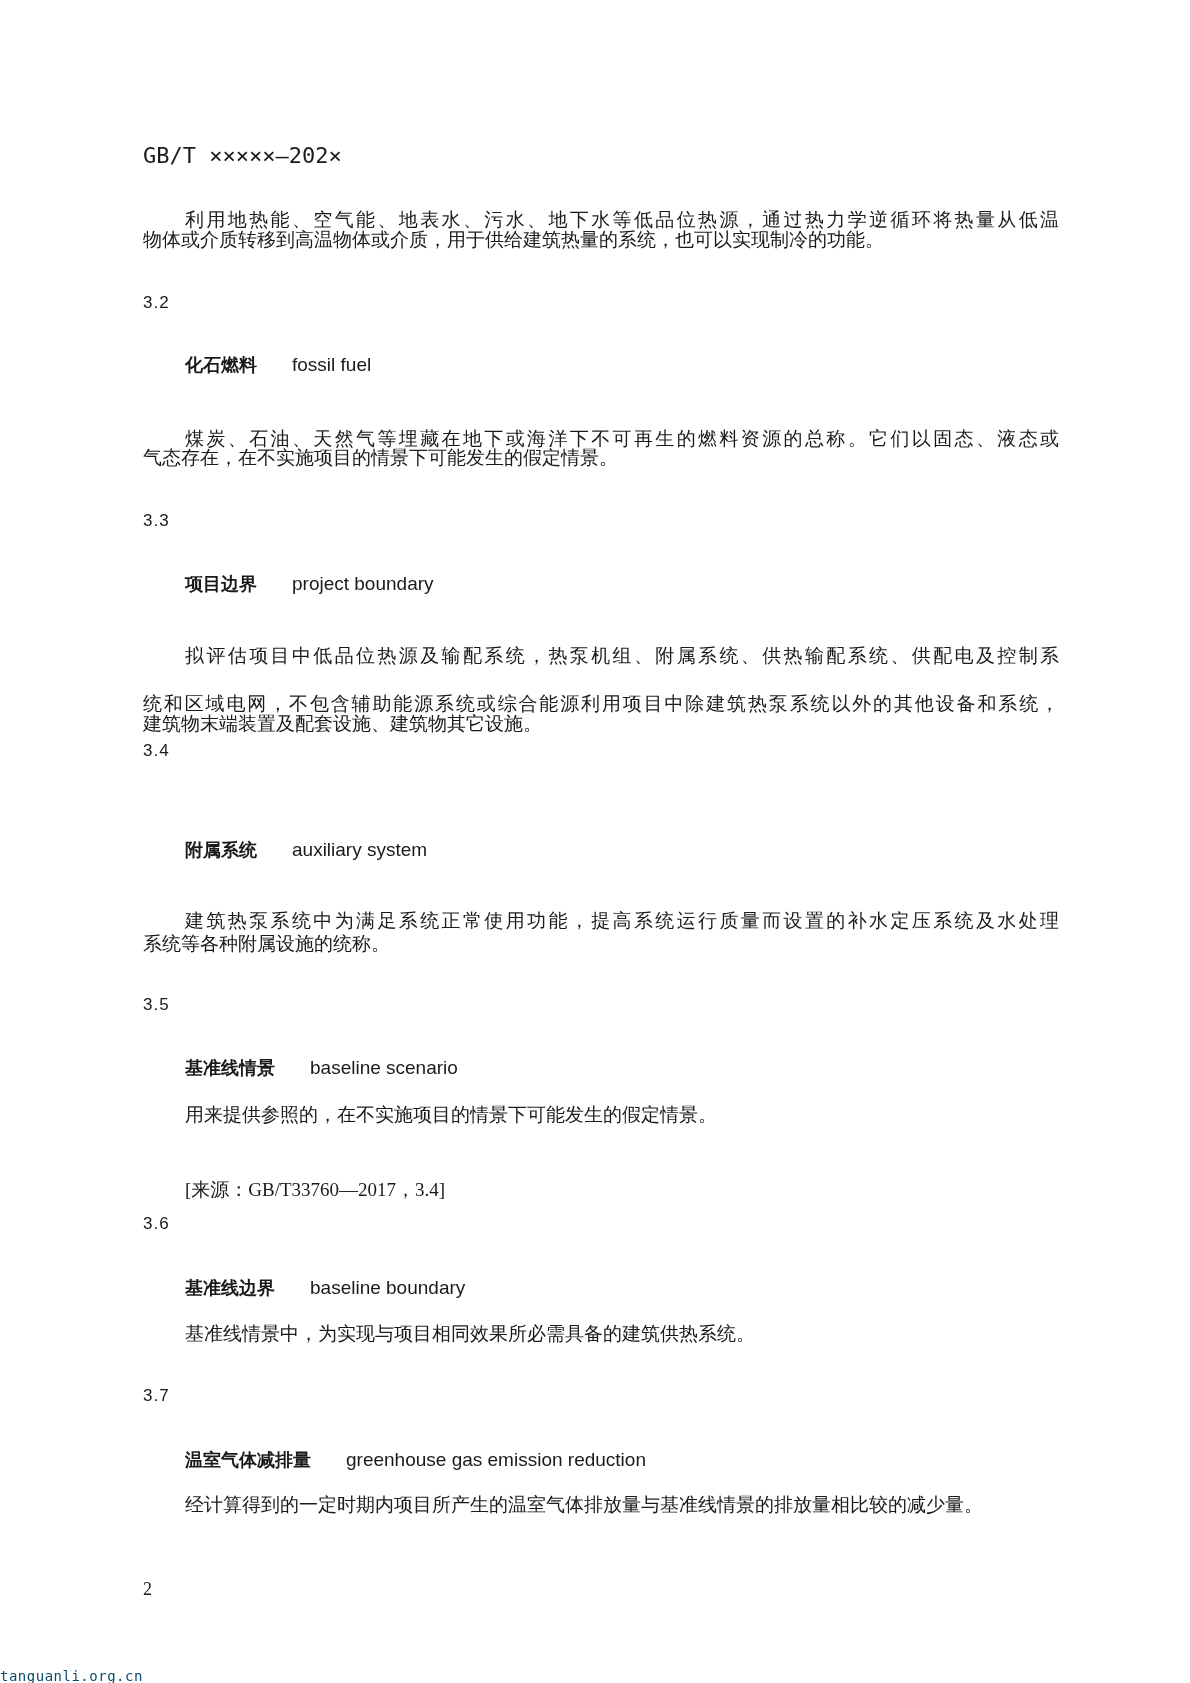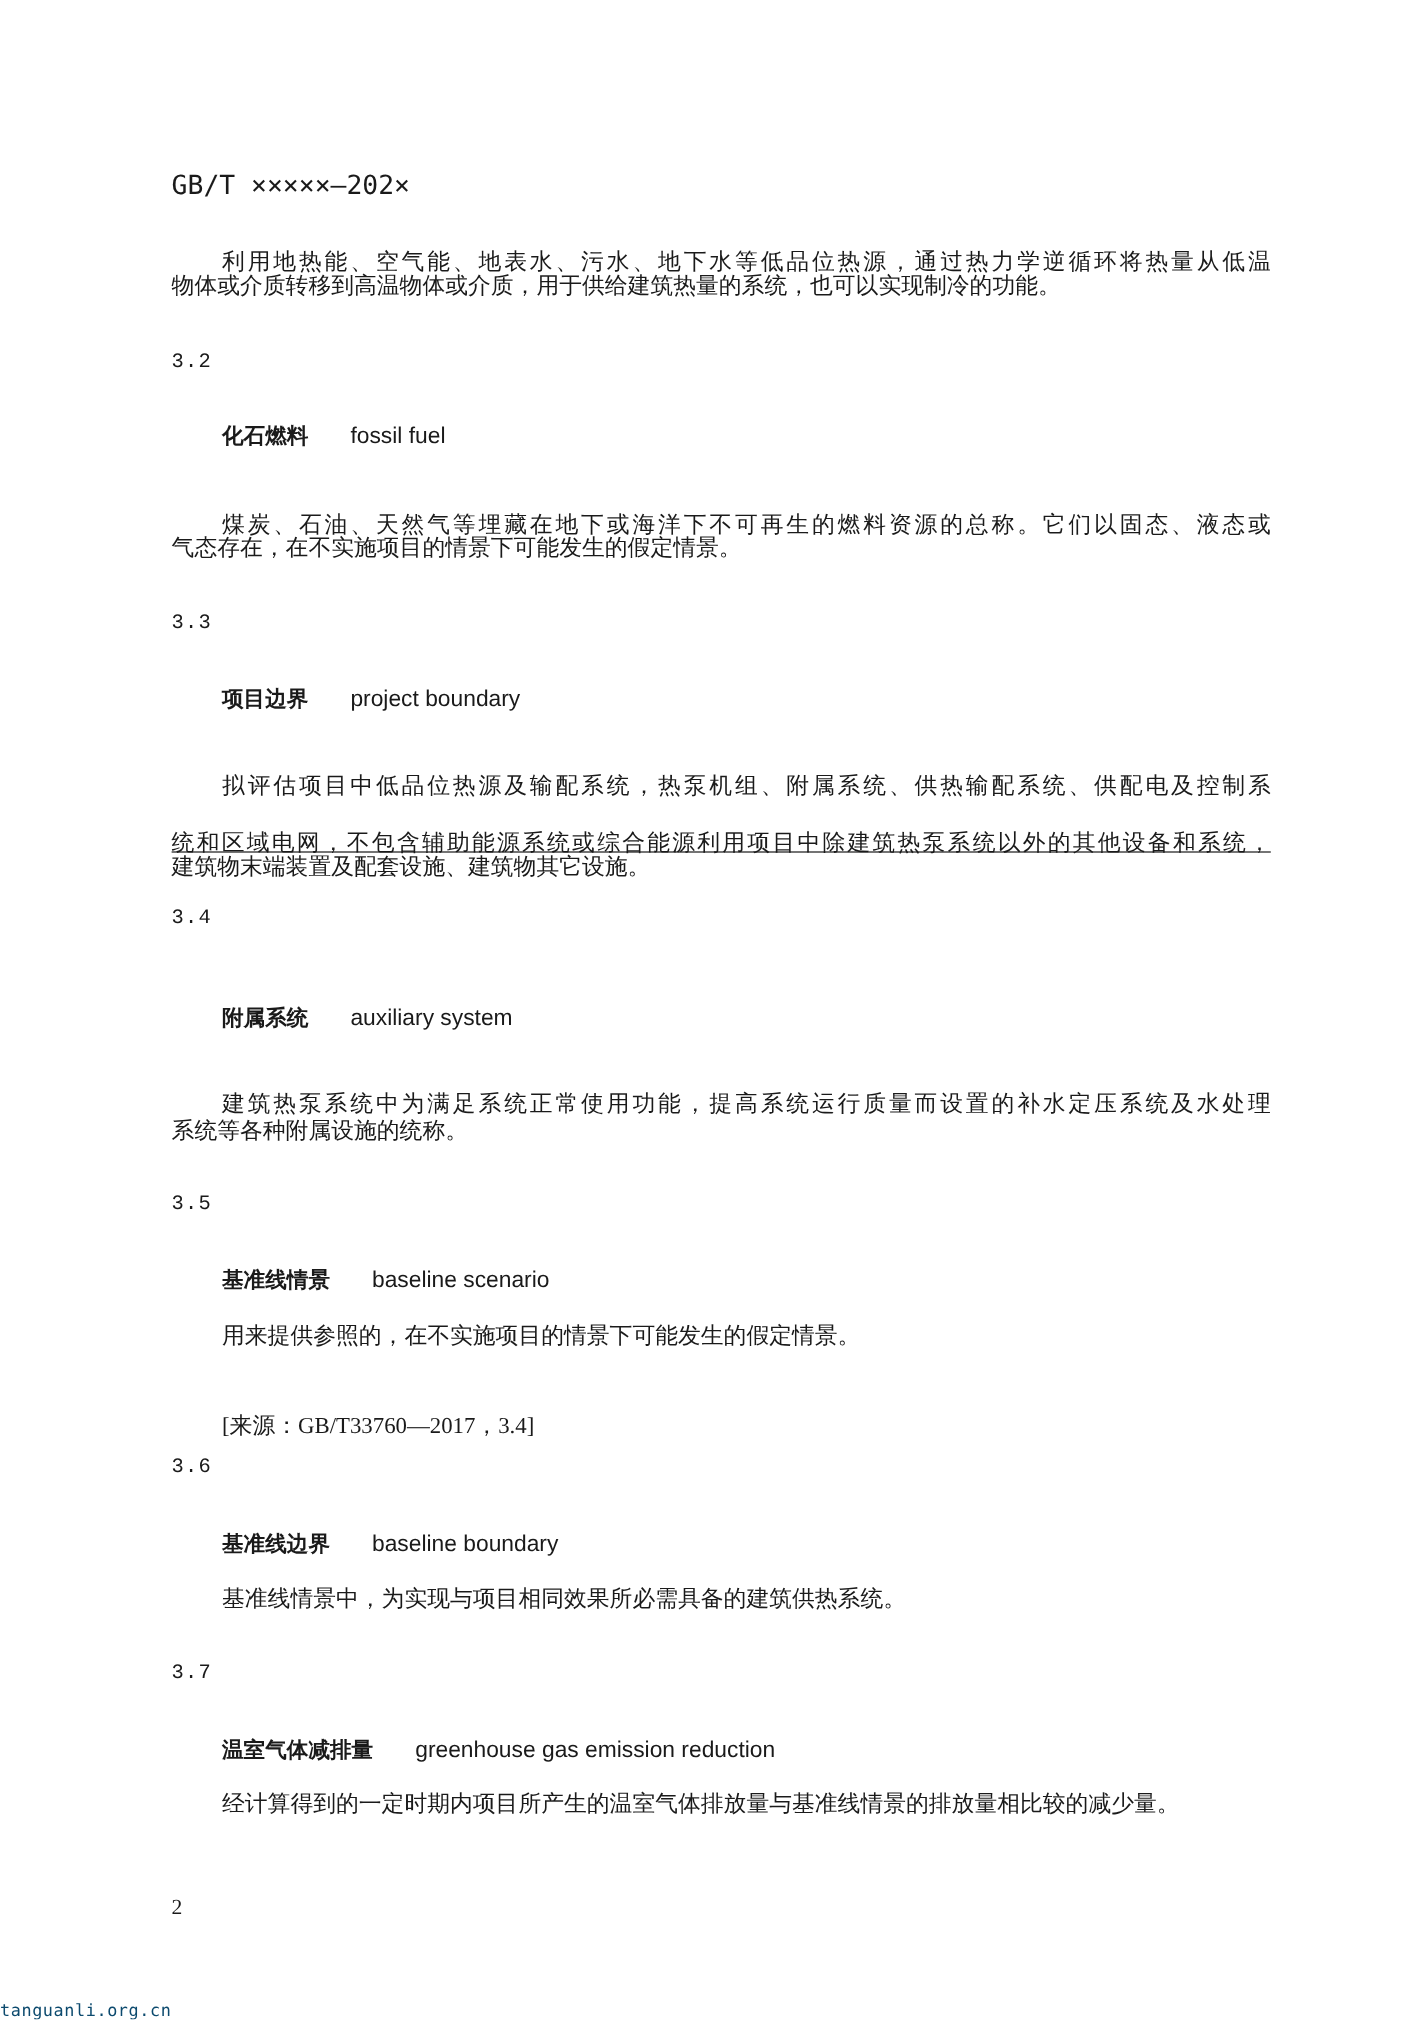--- a/index.html
+++ b/index.html
@@ -1,27 +1,27 @@
 <!DOCTYPE html>
 <html><head>
 <meta charset="utf-8">
 <style>
   html, body { margin: 0; padding: 0; background: #ffffff; }
   body { width: 1190px; height: 1683px; position: relative; overflow: hidden;
          font-family: "DejaVu Serif", "Liberation Serif", serif; color: #1a1a1a; }
   .line { position: absolute; white-space: nowrap; line-height: 1; transform: translateY(-50%); }
   .hdr { font-family: "DejaVu Sans Mono", "Liberation Mono", monospace; font-size: 22px; left: 143px; }
-  .num { font-family: Liberation Mono, monospace; font-size: 17px; left: 143px; letter-spacing: 1px; text-align: right; }
+  .num { font-family: Liberation Sans, sans-serif; font-size: 17px; left: 143px; letter-spacing: 1px; text-align: right; }
   .body { font-size: 19px; }
   .ind { left: 185px; }
   .noind { left: 143px; }
   .term-cn { font-family: "DejaVu Sans", "Liberation Sans", sans-serif; font-weight: bold; font-size: 18px; margin-top: 48px; }
   .term-en { font-family: Liberation Sans, sans-serif; font-size: 19px; margin-left: 35px; }
   .just { width: 874px; text-align: justify; text-align-last: justify; margin-top: 26px; }
-  .just.full { width: 916px; text-decoration: underline; }
+  .just.full { width: 916px; }
   .en { font-family: "Liberation Serif", serif; margin-top: 29px; }
   .page { font-family: "Liberation Serif", serif; font-size: 18px; left: 143px; }
   .wm { font-family: "DejaVu Sans Mono", "Liberation Mono", monospace; font-size: 14px; left: 0px; color: #0c4a6e; letter-spacing: 0.5px; }
 </style>
 </head>
 <body>
 
 <div>
 
   <div class="line hdr" style="top:156px">GB/T ×××××—202×</div>
@@ -37,21 +37,21 @@
   <div class="line body noind" style="top:457px">气态存在，在不实施项目的情景下可能发生的假定情景。</div>
 
   <div class="line num" style="top:520px">3.3</div>
   <div class="line ind" style="top:583px">
     <span class="term-cn">项目边界</span><span class="term-en">project boundary</span>
   </div>
   <div class="line body ind just" style="top:629px">拟评估项目中低品位热源及输配系统，热泵机组、附属系统、供热输配系统、供配电及控制系</div>
   <div class="line body noind just full" style="top:677px">统和区域电网，不包含辅助能源系统或综合能源利用项目中除建筑热泵系统以外的其他设备和系统，</div>
   <div class="line body noind" style="top:723px">建筑物末端装置及配套设施、建筑物其它设施。</div>
 
-  <div class="line num" style="top:766px">3.4</div>
+  <div class="line num" style="top:750px">3.4</div>
   <div class="line ind" style="top:849px">
     <span class="term-cn">附属系统</span><span class="term-en">auxiliary system</span>
   </div>
   <div class="line body ind just" style="top:894px">建筑热泵系统中为满足系统正常使用功能，提高系统运行质量而设置的补水定压系统及水处理</div>
   <div class="line body noind" style="top:943px">系统等各种附属设施的统称。</div>
 
   <div class="line num" style="top:1004px">3.5</div>
   <div class="line ind" style="top:1067px">
     <span class="term-cn">基准线情景</span><span class="term-en">baseline scenario</span>
   </div>

